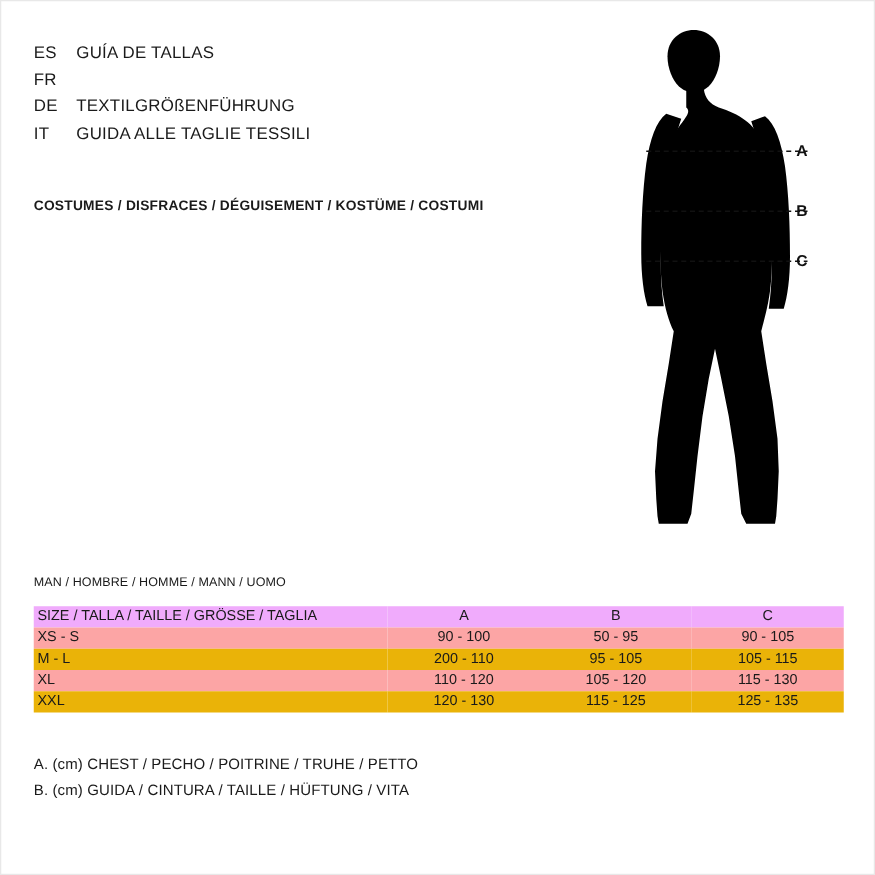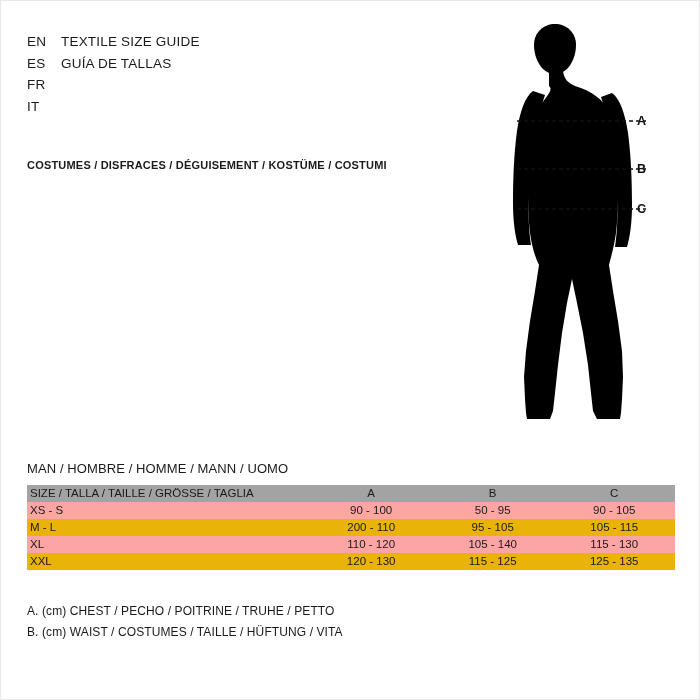--- a/index.html
+++ b/index.html
@@ -73,21 +73,21 @@
     font-size: 12.5px;
     font-weight: bold;
     color: #111;
   }
 
   
   .table-heading {
     position: absolute;
     left: 26px;
     top: 460px;
-    font-size: 13px;
+    font-size: 10px;
     letter-spacing: 0.1px;
     white-space: nowrap;
   }
 
   table.size-table {
     position: absolute;
     left: 26px;
     top: 484px;
     width: 648px;
     border-collapse: collapse;
@@ -108,21 +108,21 @@
     padding-left: 3px;
     width: 286px;
   }
   table.size-table th.col-a,
   table.size-table td.col-a { width: 124px; }
   table.size-table th.col-b,
   table.size-table td.col-b { width: 124px; }
   table.size-table th.col-c,
   table.size-table td.col-c { width: 124px; }
 
-  table.size-table thead tr { background: #a3a3a3; }
+  table.size-table thead tr { background: #f0abfc; }
   table.size-table tbody tr.odd { background: #fca5a5; }
   table.size-table tbody tr.even { background: #eab308; }
 
   
   .footnotes {
     position: absolute;
     left: 26px;
     top: 600px;
     font-size: 12px;
   }
@@ -133,32 +133,33 @@
     letter-spacing: 0.1px;
   }
 </style>
 </head>
 <body>
 
 <div class="page">
 
   <div class="lang-block">
     <div class="lang-row">
-      <span class="lang-code">EN</span>
-      <span class="lang-text">TEXTILE SIZE GUIDE</span>
-    </div>
-    <div class="lang-row">
       <span class="lang-code">ES</span>
       <span class="lang-text">GUÍA DE TALLAS</span>
     </div>
     <div class="lang-row">
       <span class="lang-code">FR</span>
     </div>
     <div class="lang-row">
+      <span class="lang-code">DE</span>
+      <span class="lang-text">TEXTILGRÖßENFÜHRUNG</span>
+    </div>
+    <div class="lang-row">
       <span class="lang-code">IT</span>
+      <span class="lang-text">GUIDA ALLE TAGLIE TESSILI</span>
     </div>
   </div>
 
   <div class="costumes-title">COSTUMES / DISFRACES / DÉGUISEMENT / KOSTÜME / COSTUMI</div>
 
   <div class="figure-area">
     <svg class="figure-svg" width="210" height="420" viewBox="0 0 210 420" xmlns="http://www.w3.org/2000/svg">
 
       <path fill="#000000" d="M63 24 C63 11, 73 3, 84 3 C95 3, 105 11, 105 24 C105 34, 101 43, 96 48 C93 51, 88 53, 84 53 C80 53, 75 51, 72 48 C67 43, 63 34, 63 24 Z"></path>
 
@@ -210,30 +211,30 @@
       </tr>
       <tr class="even">
         <td class="left-col">M - L</td>
         <td class="col-a">200 - 110</td>
         <td class="col-b">95 - 105</td>
         <td class="col-c">105 - 115</td>
       </tr>
       <tr class="odd">
         <td class="left-col">XL</td>
         <td class="col-a">110 - 120</td>
-        <td class="col-b">105 - 140</td>
+        <td class="col-b">105 - 120</td>
         <td class="col-c">115 - 130</td>
       </tr>
       <tr class="even">
         <td class="left-col">XXL</td>
         <td class="col-a">120 - 130</td>
         <td class="col-b">115 - 125</td>
         <td class="col-c">125 - 135</td>
       </tr>
     </tbody>
   </table>
 
   <div class="footnotes">
     <div class="footnote">A. (cm) CHEST / PECHO / POITRINE / TRUHE / PETTO</div>
-    <div class="footnote">B. (cm) WAIST / COSTUMES / TAILLE / HÜFTUNG / VITA</div>
+    <div class="footnote">B. (cm) GUIDA / CINTURA / TAILLE / HÜFTUNG / VITA</div>
   </div>
 
 </div>
 
 </body></html>

